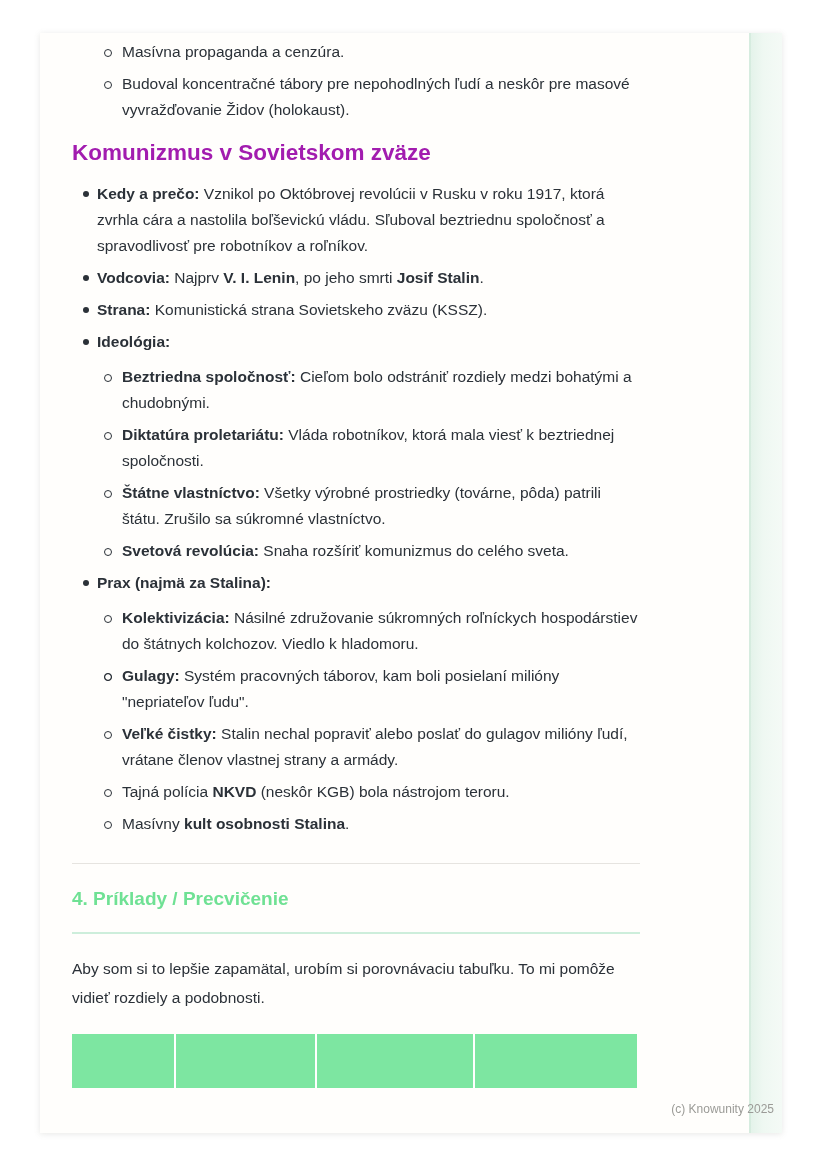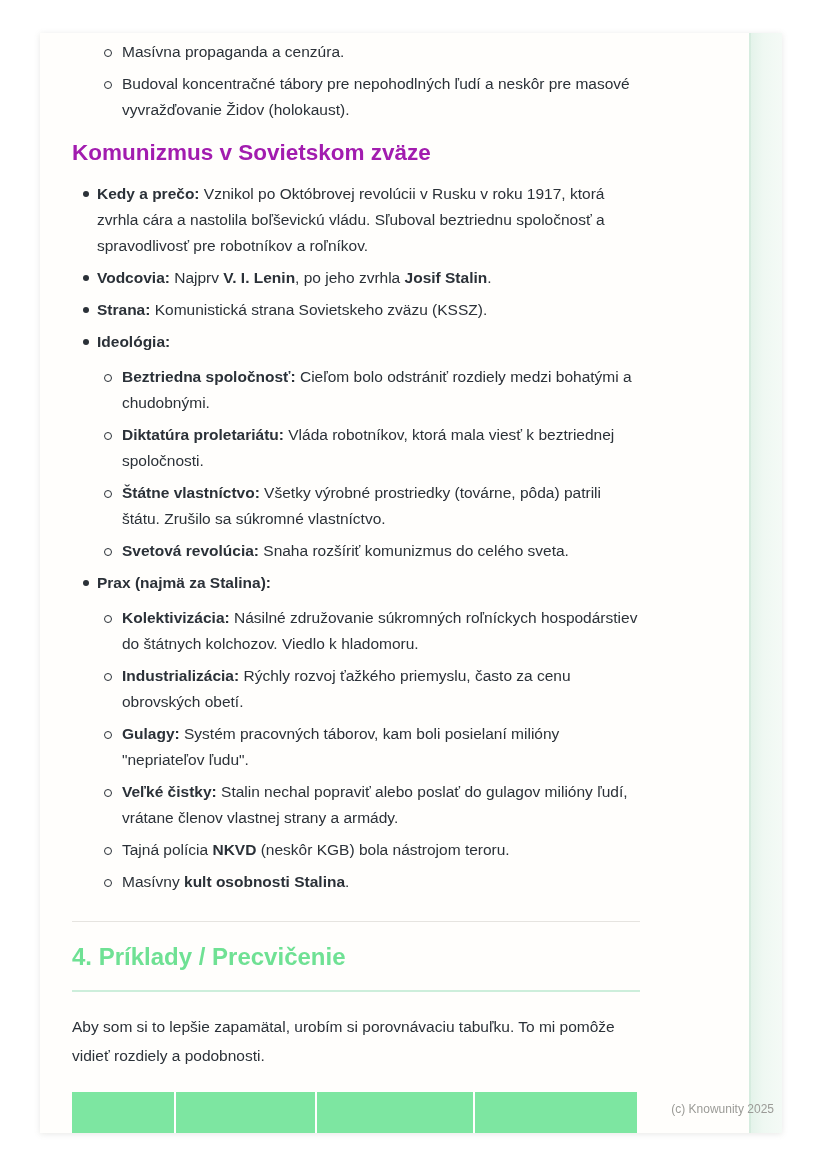--- a/index.html
+++ b/index.html
@@ -20,21 +20,21 @@
     color:#2b3138; font-size:15.5px; line-height:26px;
   }
   .li { position:relative; margin-bottom:6px; width:568px; }
   .li.l1 { padding-left:25px; }
   .li.l2 { padding-left:50px; }
   .marker { position:absolute; top:10px; }
   .li.l1 > .marker { left:11px; width:6px; height:6px; border-radius:50%; background:#2b3138; }
   .li.l2 > .marker { left:32px; width:8px; height:8px; border-radius:50%; border:1.5px solid #2b3138; background:transparent; }
   .b { font-weight:bold; }
   .h2 { color:#a21caf; font-size:22.5px; line-height:28px; font-weight:bold; margin:16px 0 14px 0; }
-  .h1 { color:#6fe194; font-size:24px; line-height:34px; font-weight:bold; margin:18px 0 0 0; }
+  .h1 { color:#6fe194; font-size:19px; line-height:34px; font-weight:bold; margin:18px 0 0 0; }
   .rule-gray  { width:568px; height:0; border:none; border-top:1px solid #e6e4e0; margin:26px 0 0 0; }
   .rule-green { width:568px; height:0; border:none; border-top:2px solid #cdeedb; margin:16px 0 0 0; }
   .para { margin:20px 0 0 0; width:575px; line-height:29px; }
   .table-row { display:flex; width:565px; margin-top:22px; height:54px; }
   .thcell { background:#7de6a1; height:100%; }
   .thcell + .thcell { border-left:2px solid #ffffff; }
   .copyright { position:absolute; right:8px; top:1069px; font-size:12px; color:#9b9b97; z-index:3; white-space:nowrap; }
   .sublist { margin-top:9px; }
 </style>
 </head>
@@ -47,33 +47,33 @@
 
       <div id="intro-list">
           <div class="li l2"><span class="marker"></span><span class="li-body"><span>Masívna propaganda a cenzúra.</span></span></div>
           <div class="li l2"><span class="marker"></span><span class="li-body"><span>Budoval koncentračné tábory pre nepohodlných ľudí a neskôr pre masové vyvražďovanie Židov (holokaust).</span></span></div>
         </div>
 
       <div class="h2">Komunizmus v Sovietskom zväze</div>
 
       <div id="communism-list">
           <div class="li l1"><span class="marker"></span><span class="li-body"><span class="b">Kedy a prečo:</span><span> Vznikol po Októbrovej revolúcii v Rusku v roku 1917, ktorá zvrhla cára a nastolila boľševickú vládu. Sľuboval beztriednu spoločnosť a spravodlivosť pre robotníkov a roľníkov.</span></span></div>
-          <div class="li l1"><span class="marker"></span><span class="li-body"><span class="b">Vodcovia:</span><span> Najprv </span><span class="b">V. I. Lenin</span><span>, po jeho zvrhla </span><span class="b">Josif Stalin</span><span>.</span></span></div>
+          <div class="li l1"><span class="marker"></span><span class="li-body"><span class="b">Vodcovia:</span><span> Najprv </span><span class="b">V. I. Lenin</span><span>, po jeho smrti </span><span class="b">Josif Stalin</span><span>.</span></span></div>
           <div class="li l1"><span class="marker"></span><span class="li-body"><span class="b">Strana:</span><span> Komunistická strana Sovietskeho zväzu (KSSZ).</span></span></div>
           <div class="li l1"><span class="marker"></span><span class="li-body"><span class="b">Ideológia:</span></span></div>
           <div class="sublist">
             <div class="li l2"><span class="marker"></span><span class="li-body"><span class="b">Beztriedna spoločnosť:</span><span> Cieľom bolo odstrániť rozdiely medzi bohatými a chudobnými.</span></span></div>
             <div class="li l2"><span class="marker"></span><span class="li-body"><span class="b">Diktatúra proletariátu:</span><span> Vláda robotníkov, ktorá mala viesť k beztriednej spoločnosti.</span></span></div>
             <div class="li l2"><span class="marker"></span><span class="li-body"><span class="b">Štátne vlastníctvo:</span><span> Všetky výrobné prostriedky (továrne, pôda) patrili štátu. Zrušilo sa súkromné vlastníctvo.</span></span></div>
             <div class="li l2"><span class="marker"></span><span class="li-body"><span class="b">Svetová revolúcia:</span><span> Snaha rozšíriť komunizmus do celého sveta.</span></span></div>
           </div>
           <div class="li l1"><span class="marker"></span><span class="li-body"><span class="b">Prax (najmä za Stalina):</span></span></div>
           <div class="sublist">
             <div class="li l2"><span class="marker"></span><span class="li-body"><span class="b">Kolektivizácia:</span><span> Násilné združovanie súkromných roľníckych hospodárstiev do štátnych kolchozov. Viedlo k hladomoru.</span></span></div>
-            <div class="li l2"><span class="marker"></span><span class="li-body"><span class="b">Industrializácia:</span><span> Rýchly rozvoj ťažkého priemyslu, často za cenu obrovských obetí.</span></span></div>
+            <div class="li l2"><span class="marker"></span></div>
             <div class="li l2"><span class="marker"></span><span class="li-body"><span class="b">Gulagy:</span><span> Systém pracovných táborov, kam boli posielaní milióny "nepriateľov ľudu".</span></span></div>
             <div class="li l2"><span class="marker"></span><span class="li-body"><span class="b">Veľké čistky:</span><span> Stalin nechal popraviť alebo poslať do gulagov milióny ľudí, vrátane členov vlastnej strany a armády.</span></span></div>
             <div class="li l2"><span class="marker"></span><span class="li-body"><span>Tajná polícia </span><span class="b">NKVD</span><span> (neskôr KGB) bola nástrojom teroru.</span></span></div>
             <div class="li l2"><span class="marker"></span><span class="li-body"><span>Masívny </span><span class="b">kult osobnosti Stalina</span><span>.</span></span></div>
           </div>
         </div>
 
       <hr class="rule-gray">
 
       <div class="h1">4. Príklady / Precvičenie</div>

